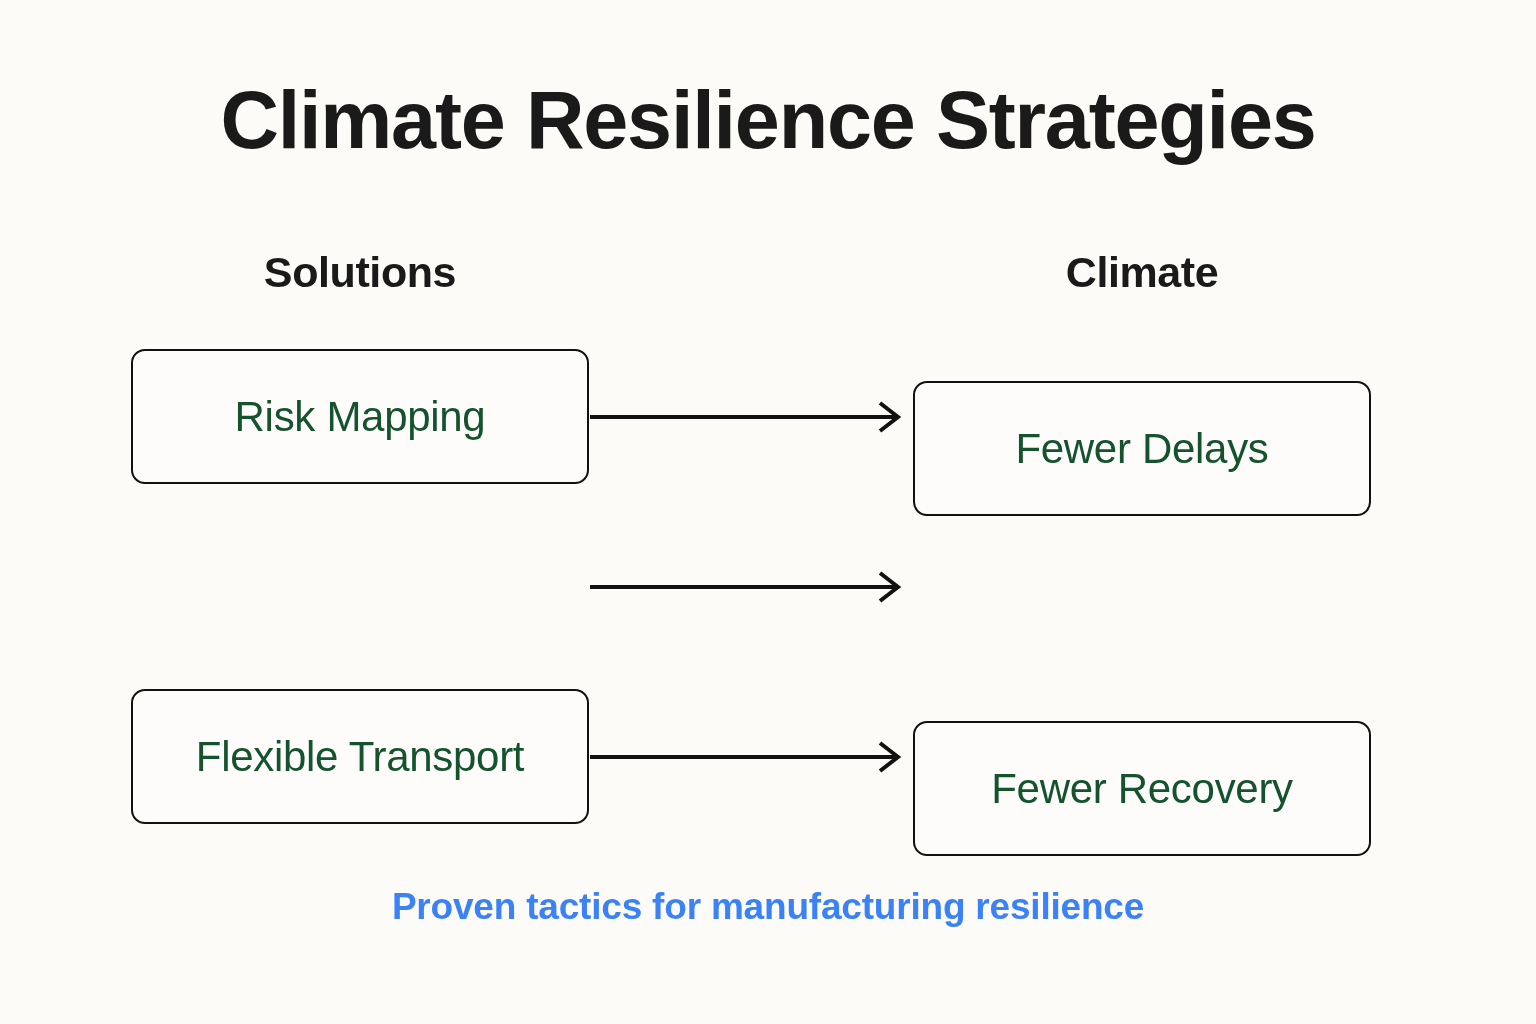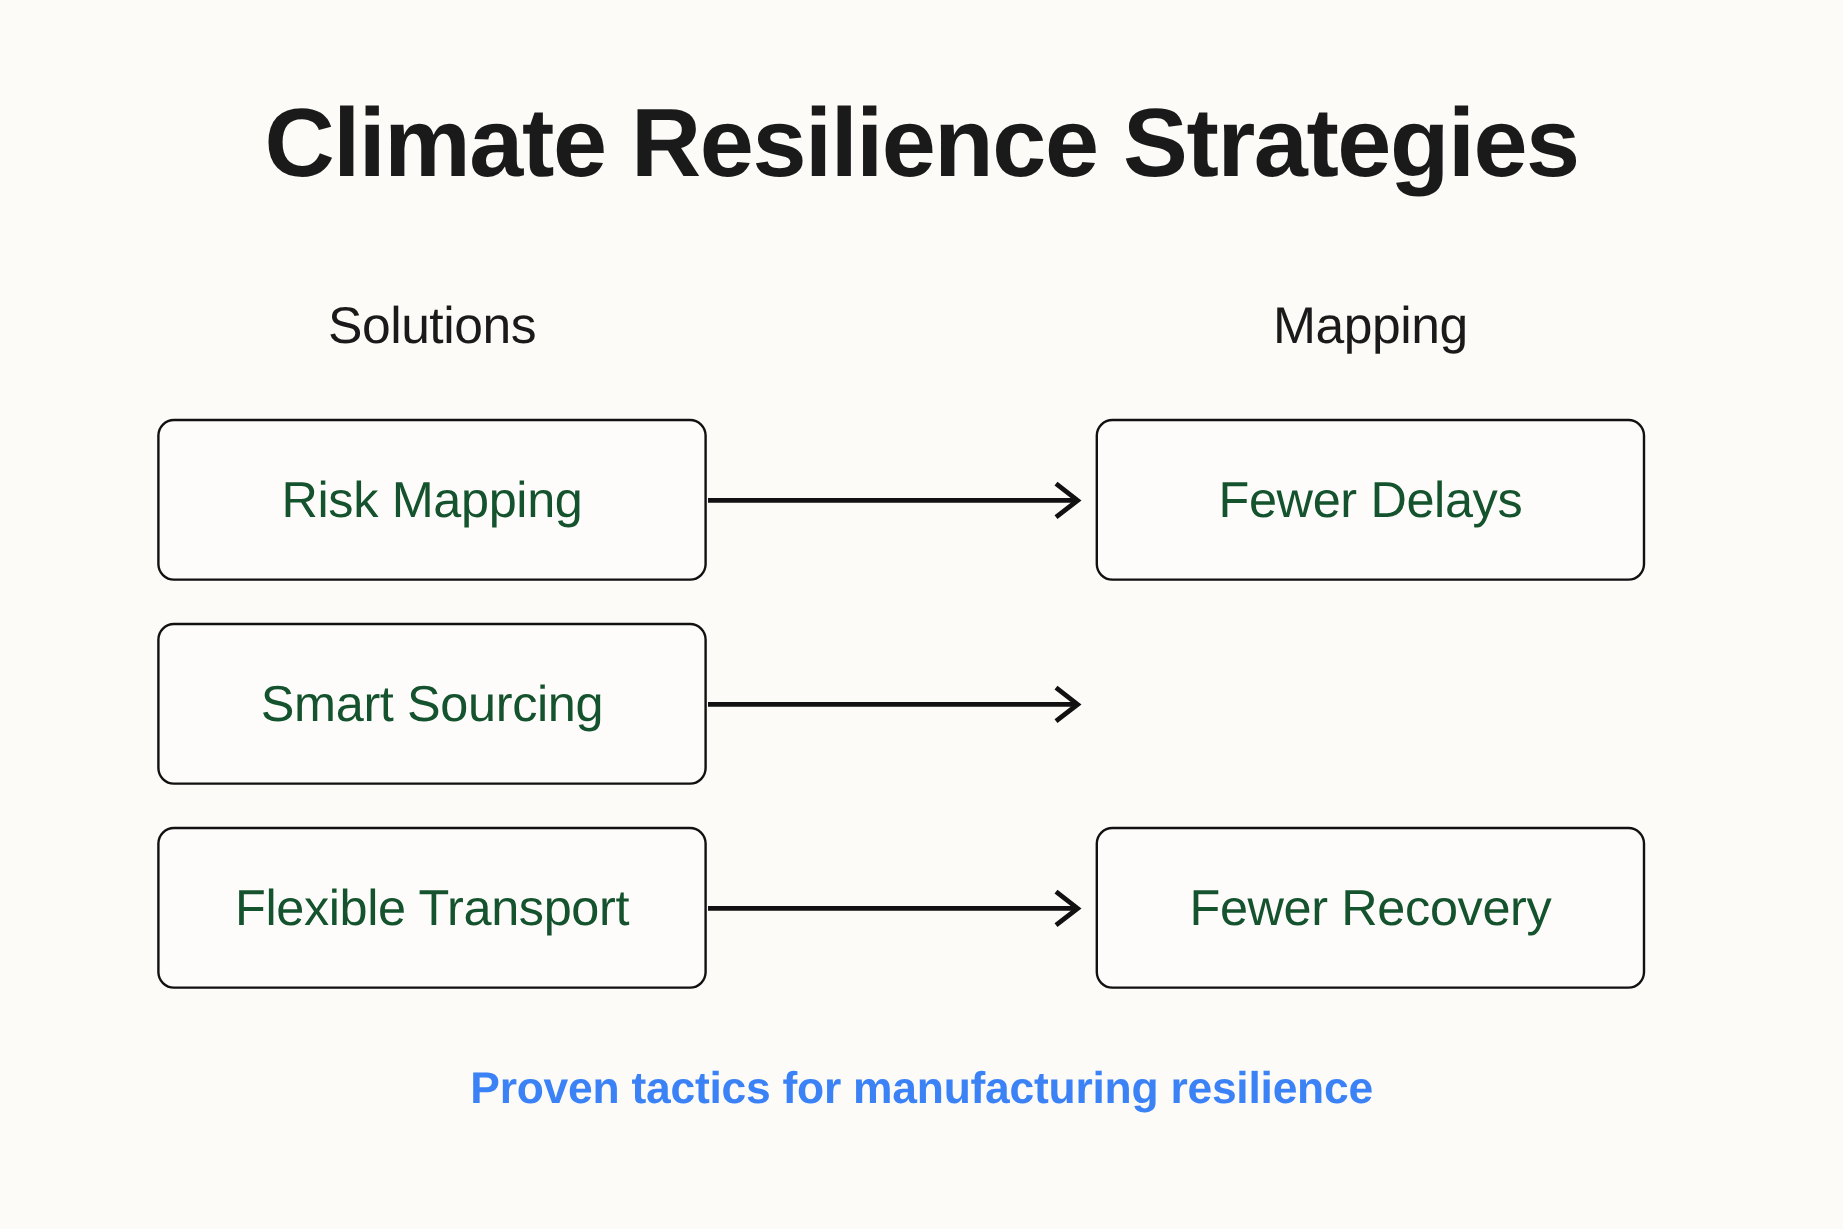--- a/index.html
+++ b/index.html
@@ -35,21 +35,21 @@
     color: #1a1a1a;
     line-height: 1.05;
     white-space: nowrap;
   }
 
   
   .col-head {
     position: absolute;
     top: 248px;
     font-size: 43px;
-    font-weight: 400;
+    font-weight: 700;
     color: #1a1a1a;
     letter-spacing: -0.4px;
     text-align: center;
     white-space: nowrap;
   }
   .col-head.left  { left: 131px; width: 458px; }
   .col-head.right { left: 913px; width: 458px; }
 
   
   .node {
@@ -66,21 +66,21 @@
   .node .node-label {
     font-size: 42px;
     font-weight: 400;
     color: #14532d;
     letter-spacing: -0.3px;
     white-space: nowrap;
     line-height: 1;
   }
 
   .node.left  { left: 131px; width: 458px; }
-  .node.right { left: 913px; width: 458px; }
+  .node.right { left: 913px; width: 458px; margin-top: 32px; }
 
   .row0 { top: 349px; }
   .row1 { top: 519px; }
   .row2 { top: 689px; align-items: center; }
 
   
   .arrow {
     position: absolute;
     left: 589px;
     width: 324px;
@@ -108,38 +108,35 @@
 </style>
 </head>
 <body>
 
 <div class="canvas">
 
   <div class="title">Climate Resilience Strategies</div>
 
   <div class="col-head left">Solutions</div>
 
-  <div class="col-head right">Mapping</div>
+  <div class="col-head right">Climate</div>
 
   <div class="node left row0">
     <span class="node-label">Risk Mapping</span>
   </div>
   <div class="arrow row0">
     <svg width="324" height="40" viewBox="0 0 324 40" fill="none" xmlns="http://www.w3.org/2000/svg">
       <path d="M1 20 H308" stroke="#111111" stroke-width="4" stroke-linecap="butt"></path>
       <path d="M291 6 L309 20 L291 34" stroke="#111111" stroke-width="4" fill="none" stroke-linecap="butt" stroke-linejoin="miter"></path>
     </svg>
   </div>
   <div class="node right row0">
     <span class="node-label">Fewer Delays</span>
   </div>
 
-  <div class="node left row1">
-    <span class="node-label">Smart Sourcing</span>
-  </div>
   <div class="arrow row1">
     <svg width="324" height="40" viewBox="0 0 324 40" fill="none" xmlns="http://www.w3.org/2000/svg">
       <path d="M1 20 H308" stroke="#111111" stroke-width="4" stroke-linecap="butt"></path>
       <path d="M291 6 L309 20 L291 34" stroke="#111111" stroke-width="4" fill="none" stroke-linecap="butt" stroke-linejoin="miter"></path>
     </svg>
   </div>
 
   <div class="node left row2">
     <span class="node-label">Flexible Transport</span>
   </div>

